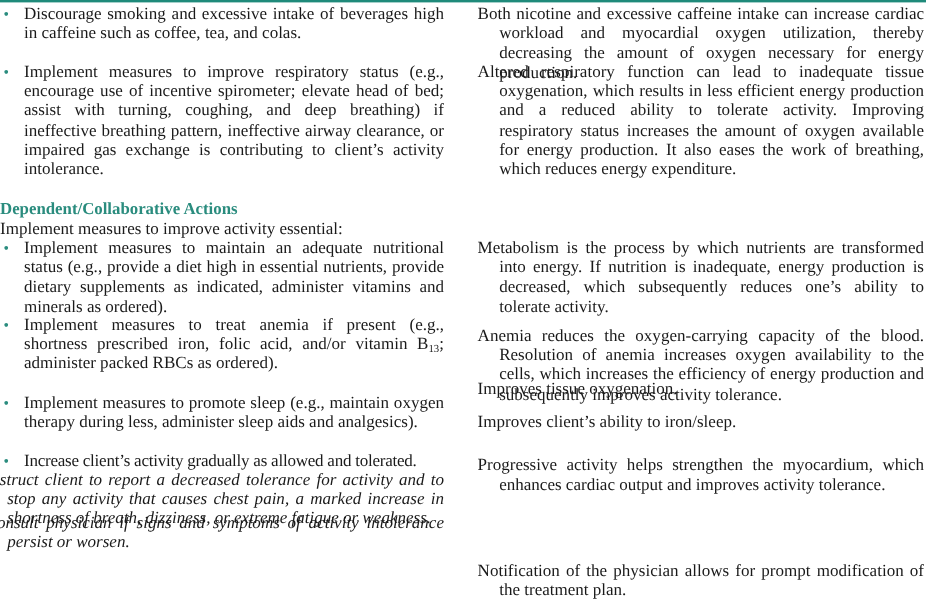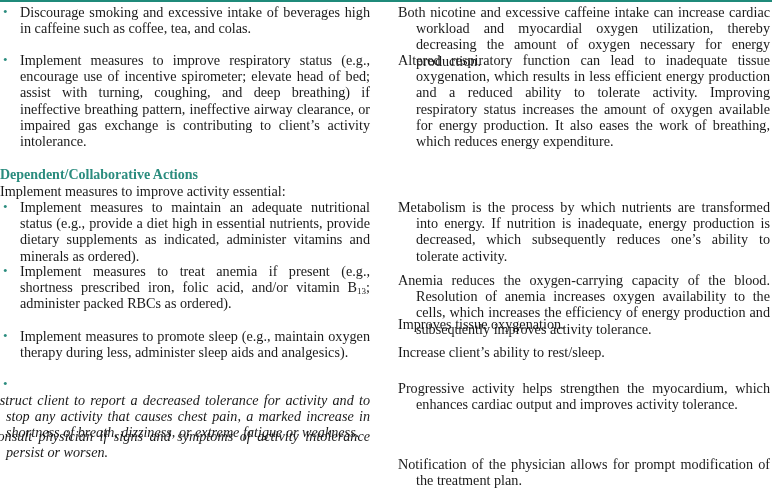--- a/index.html
+++ b/index.html
@@ -41,27 +41,28 @@
   <div class="blk bul" style="top:263px">
     <span class="dot">•</span>
     <span><span>Implement measures to treat anemia if present (e.g., shortness prescribed iron, folic acid, and/or vitamin B</span><sub>13</sub><span>; administer packed RBCs as ordered).</span></span>
   </div>
   <div class="blk bul" style="top:328px">
     <span class="dot">•</span>
     <span>Implement measures to promote sleep (e.g., maintain oxygen therapy during less, administer sleep aids and analgesics).</span>
   </div>
   <div class="blk bul" style="top:376px; text-align:left; white-space:nowrap; letter-spacing:-0.2px">
     <span class="dot">•</span>
+    <span>Increase client’s activity gradually as allowed and tolerated.</span>
   </div>
   <div class="blk hang" style="top:392px">Instruct client to report a decreased tolerance for activity and to stop any activity that causes chest pain, a marked increase in shortness of breath, dizziness, or extreme fatigue or weakness.</div>
   <div class="blk hang" style="top:428px">Consult physician if signs and symptoms of activity intolerance persist or worsen.</div>
 </div>
 
 <div class="col right">
   <div class="blk" style="top:4px">Both nicotine and excessive caffeine intake can increase cardiac workload and myocardial oxygen utilization, thereby decreasing the amount of oxygen necessary for energy production.</div>
   <div class="blk" style="top:52px">Altered respiratory function can lead to inadequate tissue oxygenation, which results in less efficient energy production and a reduced ability to tolerate activity. Improving respiratory status increases the amount of oxygen available for energy production. It also eases the work of breathing, which reduces energy expenditure.</div>
   <div class="blk" style="top:199px">Metabolism is the process by which nutrients are transformed into energy. If nutrition is inadequate, energy production is decreased, which subsequently reduces one’s ability to tolerate activity.</div>
   <div class="blk" style="top:272px">Anemia reduces the oxygen-carrying capacity of the blood. Resolution of anemia increases oxygen availability to the cells, which increases the efficiency of energy production and subsequently improves activity tolerance.</div>
   <div class="blk" style="top:316px">Improves tissue oxygenation.</div>
-  <div class="blk" style="top:344px">Increase client’s ability to rest/sleep.</div>
+  <div class="blk" style="top:344px">Improves client’s ability to iron/sleep.</div>
   <div class="blk" style="top:380px">Progressive activity helps strengthen the myocardium, which enhances cardiac output and improves activity tolerance.</div>
-  <div class="blk" style="top:456px">Notification of the physician allows for prompt modification of the treatment plan.</div>
+  <div class="blk" style="top:468px">Notification of the physician allows for prompt modification of the treatment plan.</div>
 </div>
 
 </body></html>

